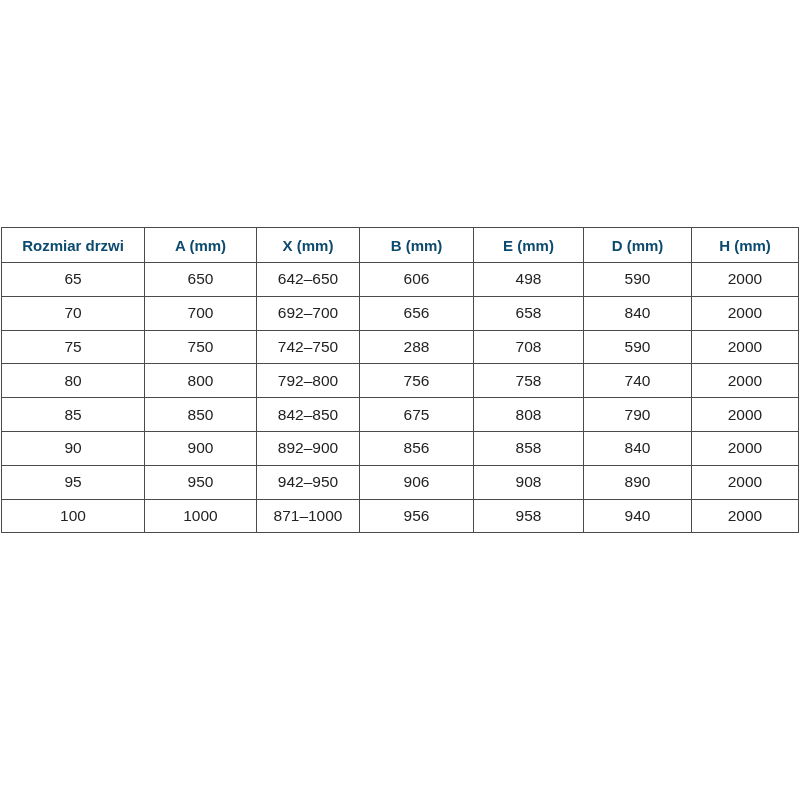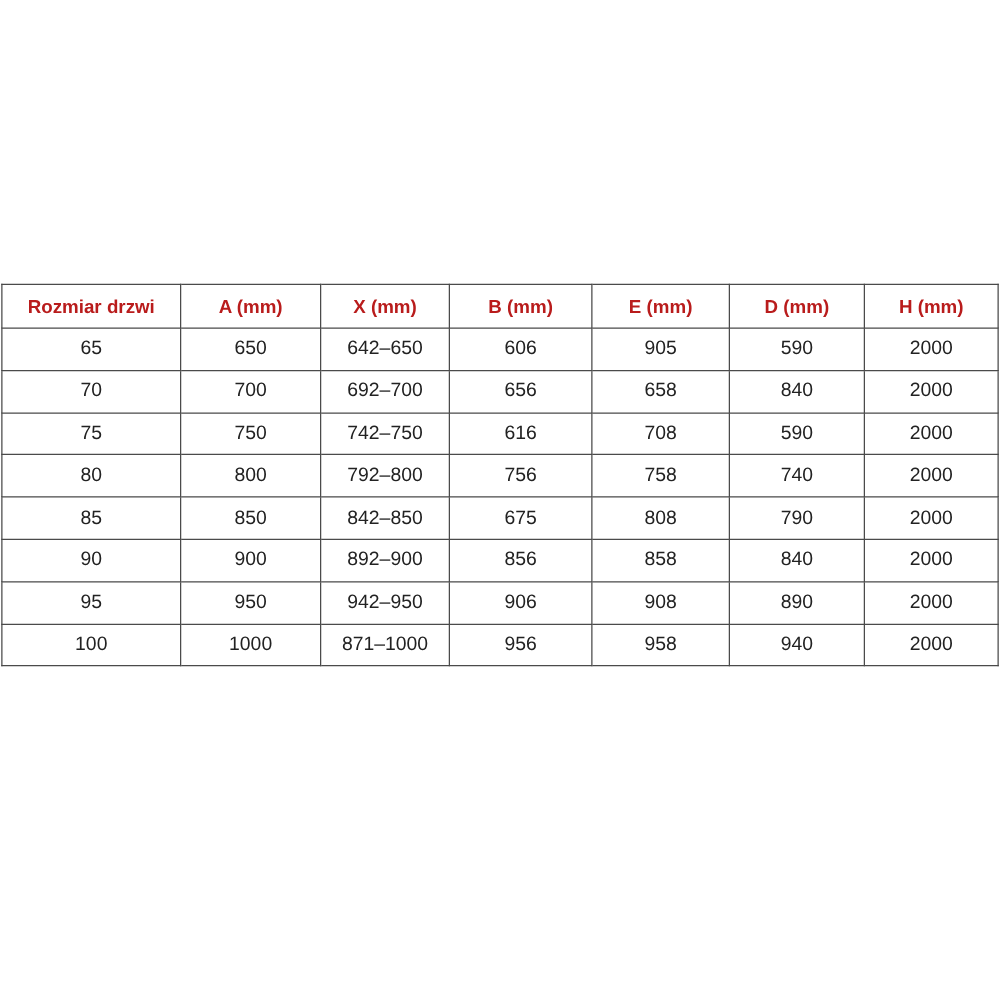--- a/index.html
+++ b/index.html
@@ -34,21 +34,21 @@
     padding: 0;
     color: #222222;
     background: #ffffff;
     overflow: hidden;
     white-space: nowrap;
   }
   table.spec th {
     height: 34px;
     font-size: 15px;
     font-weight: bold;
-    color: #b91c1c;
+    color: #0c4a6e;
   }
   table.spec td {
     height: 32.8px;
     font-size: 15.5px;
     font-weight: normal;
   }
   col.c0 { width: 143px; }
   col.c1 { width: 112px; }
   col.c2 { width: 103px; }
   col.c3 { width: 114px; }
@@ -81,38 +81,38 @@
           <th>D (mm)</th>
           <th>H (mm)</th>
         </tr>
       </thead>
       <tbody>
         <tr>
           <td>65</td>
           <td>650</td>
           <td>642–650</td>
           <td>606</td>
-          <td>905</td>
+          <td>498</td>
           <td>590</td>
           <td>2000</td>
         </tr>
         <tr>
           <td>70</td>
           <td>700</td>
           <td>692–700</td>
           <td>656</td>
           <td>658</td>
           <td>840</td>
           <td>2000</td>
         </tr>
         <tr>
           <td>75</td>
           <td>750</td>
           <td>742–750</td>
-          <td>616</td>
+          <td>288</td>
           <td>708</td>
           <td>590</td>
           <td>2000</td>
         </tr>
         <tr>
           <td>80</td>
           <td>800</td>
           <td>792–800</td>
           <td>756</td>
           <td>758</td>

